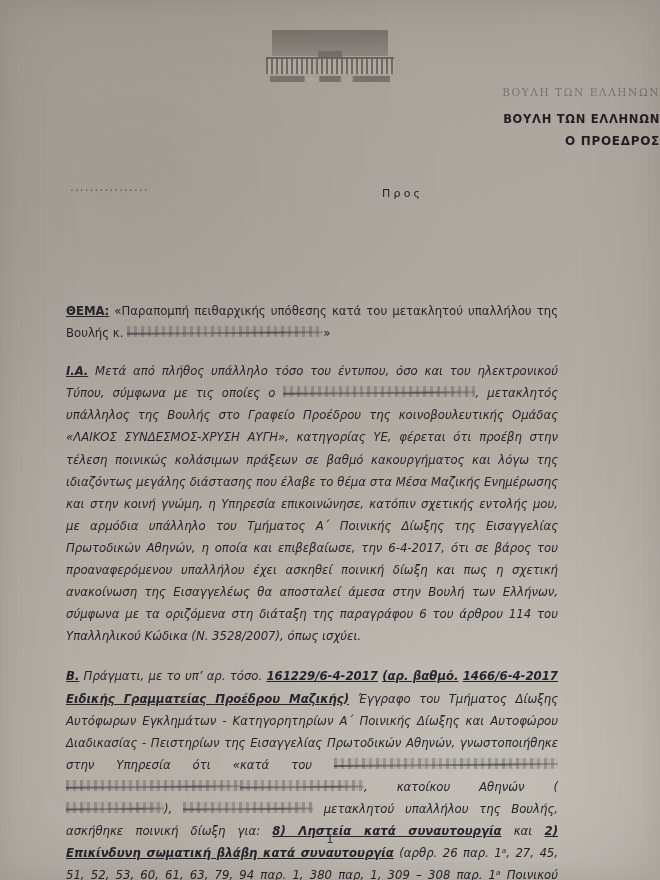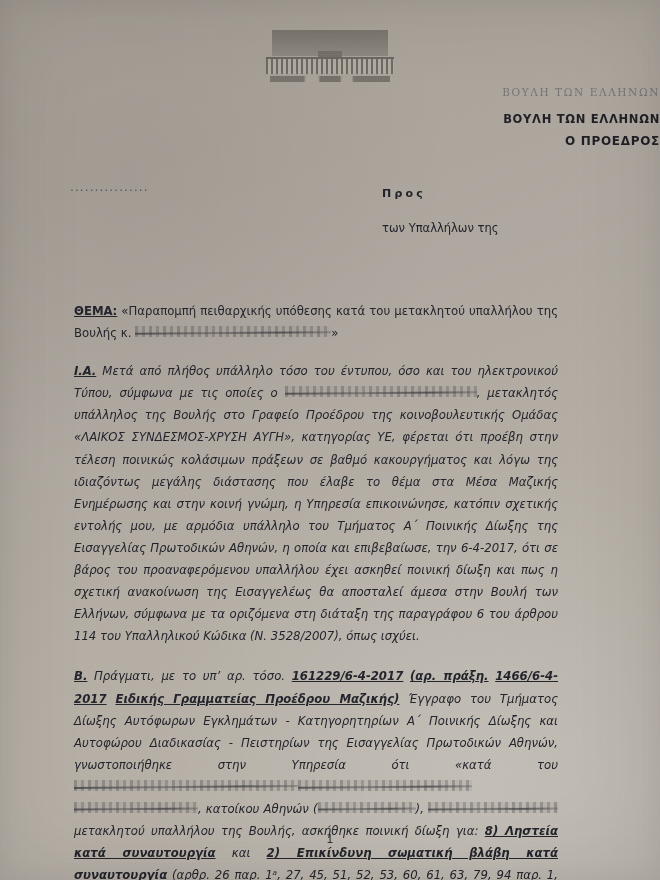--- a/index.html
+++ b/index.html
@@ -131,39 +131,39 @@
   .recipient {
     position: absolute;
     top: 183px;
     left: 382px;
     width: 230px;
     font-size: 11.5px;
     color: #22222a;
     line-height: 21px;
   }
   .recipient .pros {
-    font-weight: bold;
+    font-weight: normal;
     letter-spacing: 3.2px;
     font-size: 11px;
     margin-bottom: 14px;
   }
   .recipient .rline { display: block; }
 
   
   .body {
     position: absolute;
     top: 300px;
     left: 66px;
     width: 492px;
     font-size: 11.7px;
     line-height: 22.1px;
     text-align: justify;
     color: #24242c;
   }
-  .para { margin: 0 0 18px 8px; }
+  .para { margin: 0 0 18px 0; }
   .para.tight { margin-bottom: 16px; }
   .b { font-weight: bold; text-decoration: underline; }
   .i { font-style: italic; }
   .u { text-decoration: underline; }
 
   
   .redact {
     position: relative;
     display: inline-block;
     vertical-align: baseline;
@@ -221,42 +221,41 @@
       </div>
       <div class="emblem-caption">ΒΟΥΛΗ ΤΩΝ ΕΛΛΗΝΩΝ</div>
       <div class="lh-line1">ΒΟΥΛΗ ΤΩΝ ΕΛΛΗΝΩΝ</div>
       <div class="lh-line2">Ο ΠΡΟΕΔΡΟΣ</div>
     </div>
 
     <div class="datedots">................</div>
 
     <div class="recipient">
       <div class="pros">Προς</div>
-      <span class="rline">των Υπαλλήλων της</span>
     </div>
 
     <div class="body">
 
       <p class="para tight">
         <span class="b u">ΘΕΜΑ:</span>
         <span>«Παραπομπή πειθαρχικής υπόθεσης κατά του μετακλητού υπαλλήλου της Βουλής κ.</span>
         <span class="redact r-subject"></span><span>»</span>
       </p>
 
       <p class="para i">
         <span class="b">Ι.Α.</span>
         <span>Μετά από πλήθος υπάλληλο τόσο του έντυπου, όσο και του ηλεκτρονικού Τύπου, σύμφωνα με τις οποίες ο</span>
         <span class="redact r-name1"></span><span>, μετακλητός υπάλληλος της Βουλής στο Γραφείο Προέδρου της κοινοβουλευτικής Ομάδας «ΛΑΙΚΟΣ ΣΥΝΔΕΣΜΟΣ-ΧΡΥΣΗ ΑΥΓΗ», κατηγορίας ΥΕ, φέρεται ότι προέβη στην τέλεση ποινικώς κολάσιμων πράξεων σε βαθμό κακουργήματος και λόγω της ιδιαζόντως μεγάλης διάστασης που έλαβε το θέμα στα Μέσα Μαζικής Ενημέρωσης και στην κοινή γνώμη, η Υπηρεσία επικοινώνησε, κατόπιν σχετικής εντολής μου, με αρμόδια υπάλληλο του Τμήματος Α΄ Ποινικής Δίωξης της Εισαγγελίας Πρωτοδικών Αθηνών, η οποία και επιβεβαίωσε, την 6-4-2017, ότι σε βάρος του προαναφερόμενου υπαλλήλου έχει ασκηθεί ποινική δίωξη και πως η σχετική ανακοίνωση της Εισαγγελέως θα αποσταλεί άμεσα στην Βουλή των Ελλήνων, σύμφωνα με τα οριζόμενα στη διάταξη της παραγράφου 6 του άρθρου 114 του Υπαλληλικού Κώδικα (Ν. 3528/2007), όπως ισχύει.</span>
       </p>
 
       <p class="para i">
         <span class="b">Β.</span>
         <span>Πράγματι, με το υπ’ αρ. τόσο.</span>
         <span class="b">161229/6-4-2017</span>
-        <span class="b">(αρ. πράξη.</span>
+        <span class="b">(αρ. βαθμό.</span>
         <span class="b">1466/6-4-2017</span>
         <span class="b">Ειδικής Γραμματείας Προέδρου Μαζικής)</span>
         <span>Έγγραφο του Τμήματος Δίωξης Αυτόφωρων Εγκλημάτων - Κατηγορητηρίων Α΄ Ποινικής Δίωξης και Αυτοφώρου Διαδικασίας - Πειστηρίων της Εισαγγελίας Πρωτοδικών Αθηνών, γνωστοποιήθηκε στην Υπηρεσία ότι «κατά του</span>
         <span class="redact r-name2a"></span><span class="redact r-name2b"></span><span class="redact r-name2c"></span><span>, κατοίκου Αθηνών (</span><span class="redact r-name2d"></span><span>),</span>
         <span class="redact r-name2e"></span>
         <span>μετακλητού υπαλλήλου της Βουλής, ασκήθηκε ποινική δίωξη για:</span>
         <span class="b">8) Ληστεία κατά συναυτουργία</span>
         <span>και</span>
         <span class="b">2) Επικίνδυνη σωματική βλάβη κατά συναυτουργία</span>
         <span>(αρθρ. 26 παρ. 1ᵃ, 27, 45, 51, 52, 53, 60, 61, 63, 79, 94 παρ. 1, 380 παρ, 1, 309 – 308 παρ. 1ᵃ Ποινικού Κώδικα (Ορθότερος νομικός χαρακτηρισμός στην υπό στοιχείο -2- πράξη: Βαριά σκοπούμενη σωματική βλάβη (αρθρ. 310 παρ. 3-1,2 Ποινικού Κώδικα). Η οικεία</span>

